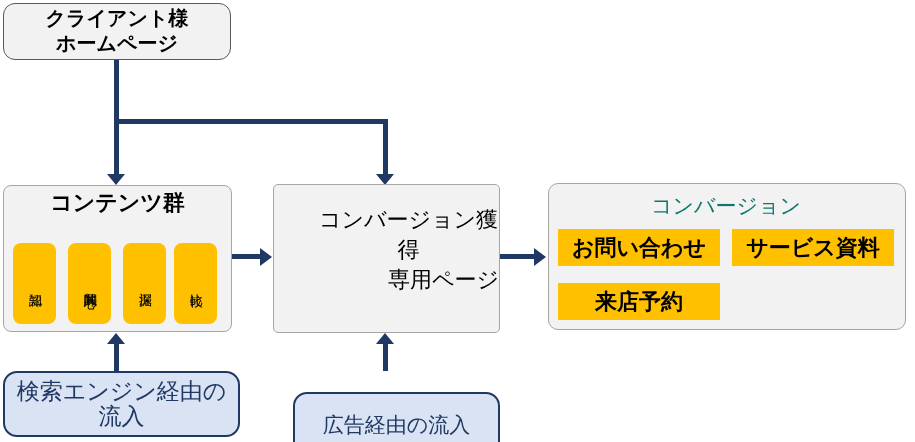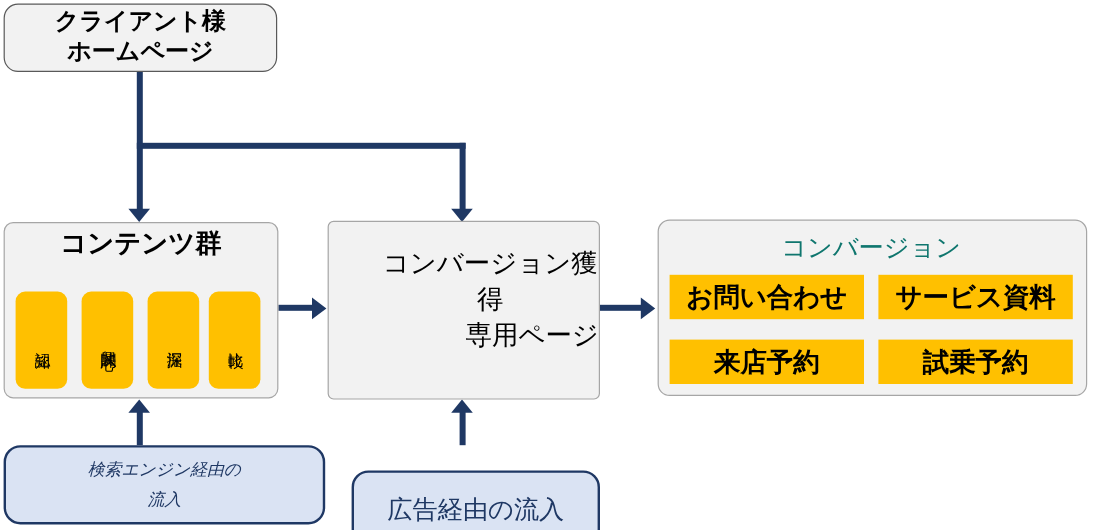--- a/index.html
+++ b/index.html
@@ -87,21 +87,21 @@
   .inflow {
     position: absolute;
     box-sizing: border-box;
     background: #dae3f3;
     border: 2px solid #1f3864;
     border-radius: 14px;
     color: #1f3864;
     display: flex; flex-direction: column; align-items: center; justify-content: center;
     text-align: center;
   }
-  .inflow.search { left: 3px; top: 371px; width: 268px; height: 66px; font-size: 14px; line-height: 25px; font-style: italic; }
+  .inflow.search { left: 3px; top: 371px; width: 237px; height: 66px; font-size: 23px; line-height: 25px; }
   .inflow.ad     { left: 293px; top: 392px; width: 207px; height: 66px; font-size: 21px; }
   
   .line { position: absolute; background: #1f3864; }
   .arr { position: absolute; width: 0; height: 0; }
   .arr.down  { border-left: 9px solid transparent; border-right: 9px solid transparent; border-top: 11px solid #1f3864; }
   .arr.up    { border-left: 9px solid transparent; border-right: 9px solid transparent; border-bottom: 11px solid #1f3864; }
   .arr.right { border-top: 9px solid transparent; border-bottom: 9px solid transparent; border-left: 12px solid #1f3864; }
 </style>
 </head>
 <body>
@@ -145,21 +145,20 @@
     <div>コンバージョン獲得</div>
     <div>専用ページ</div>
   </div>
 
   <div class="box conversion">
     <div class="cv-title">コンバージョン</div>
     <div class="cv-grid">
       <div class="cv-btn">お問い合わせ</div>
       <div class="cv-btn">サービス資料</div>
       <div class="cv-btn">来店予約</div>
-      <div class="cv-btn">試乗予約</div>
     </div>
   </div>
 
   <div class="inflow search">
     <div>検索エンジン経由の</div>
     <div>流入</div>
   </div>
 
   <div class="inflow ad">
     <div>広告経由の流入</div>

